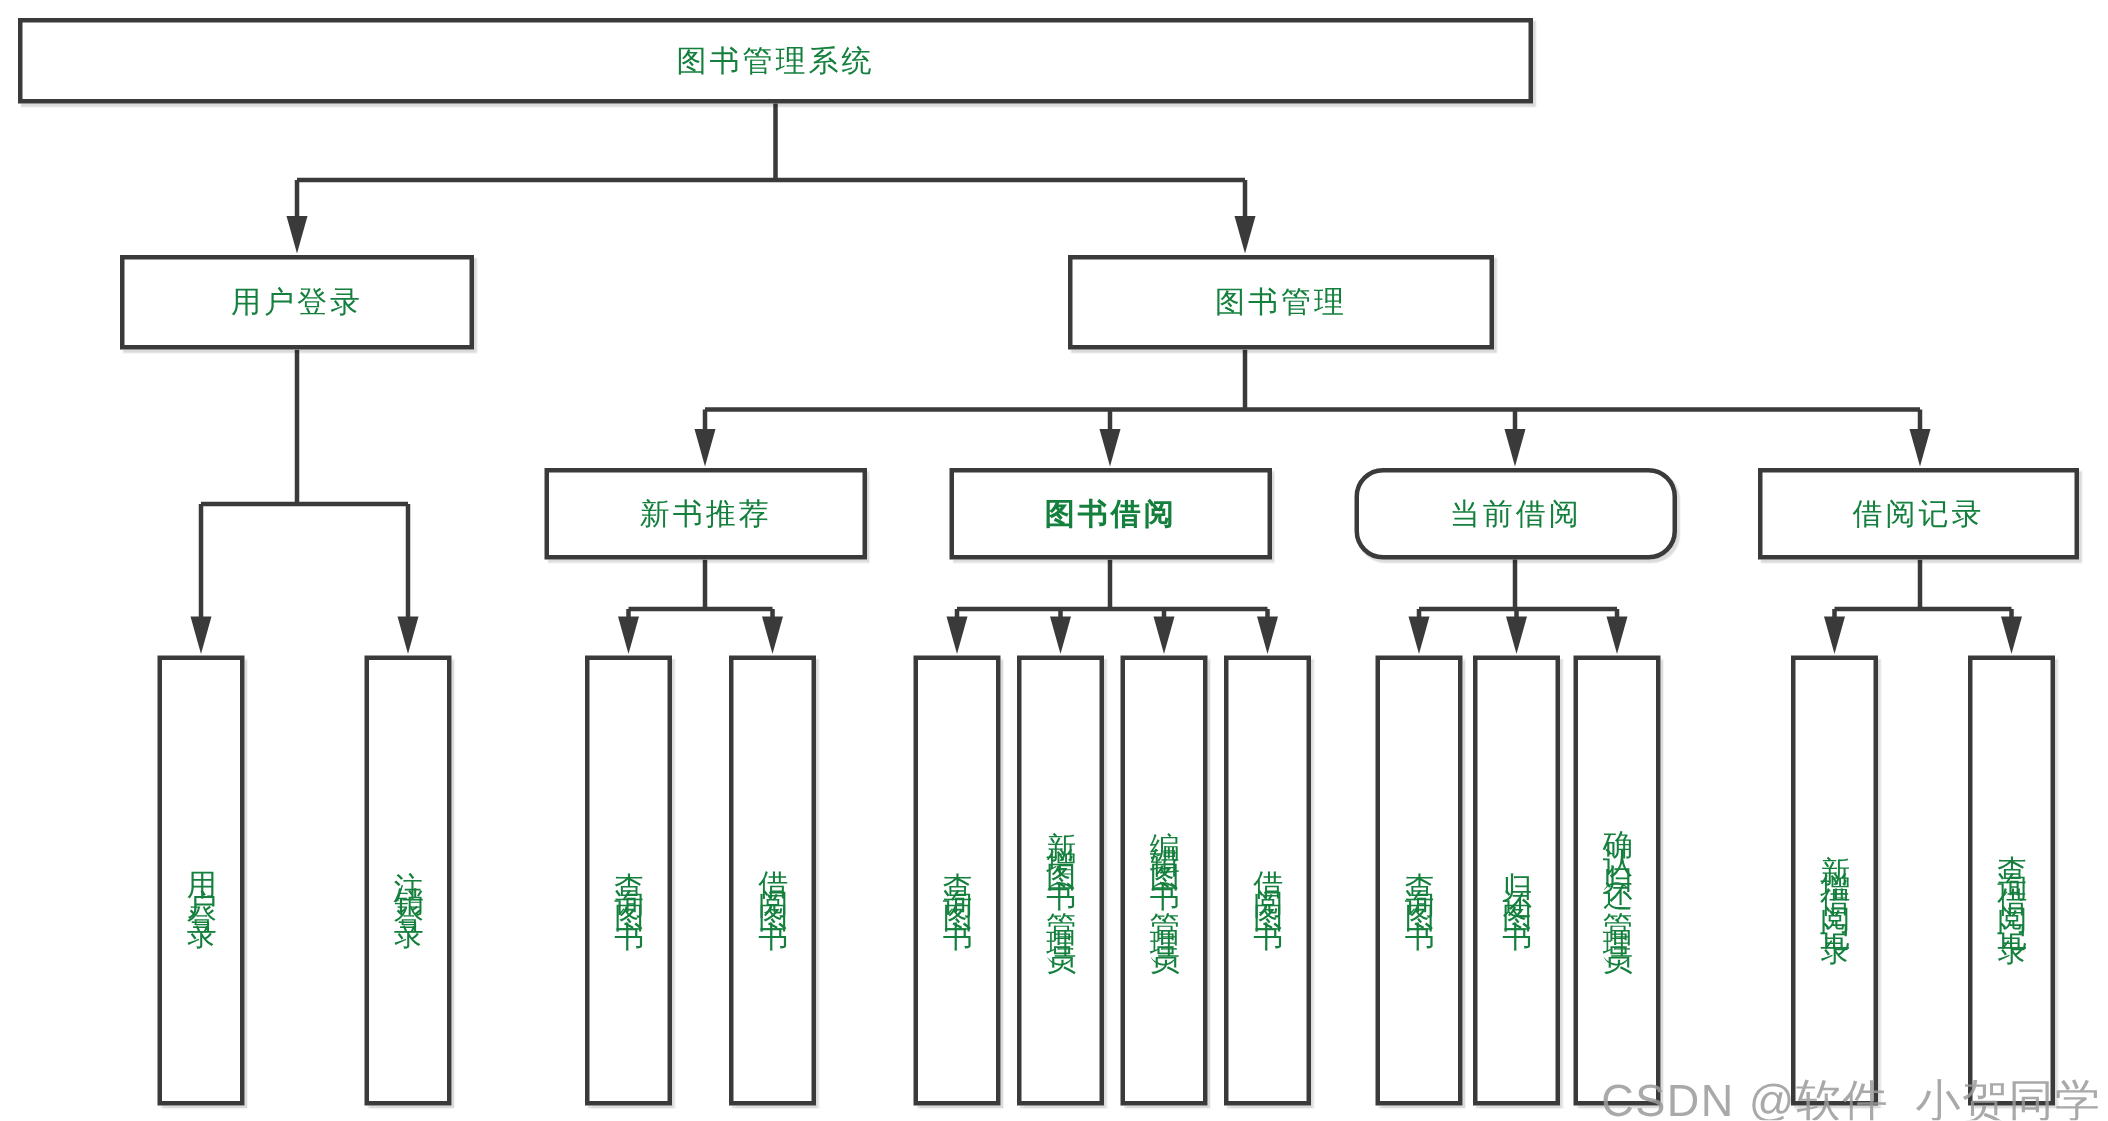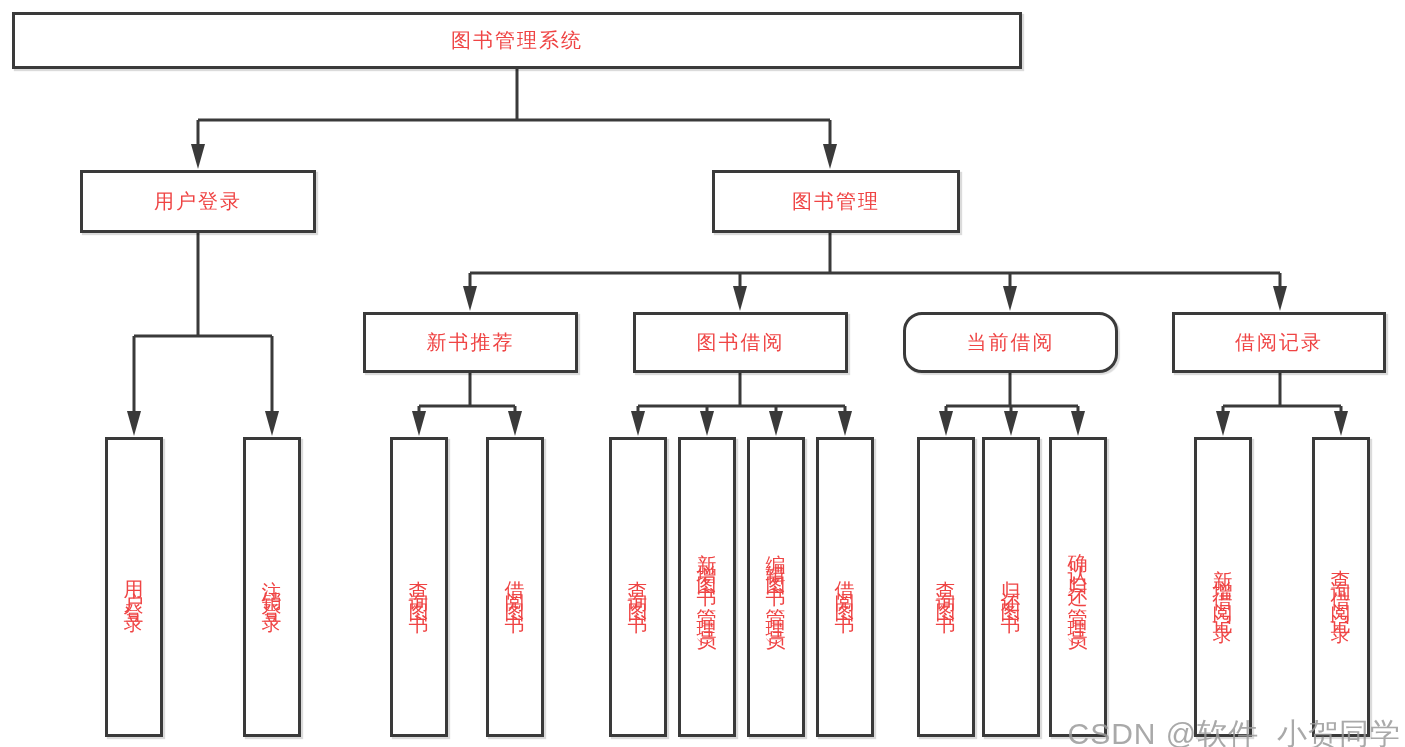--- a/index.html
+++ b/index.html
@@ -17,41 +17,41 @@
     width: 1405px; height: 747px;
   }
   .box {
     position: absolute;
     box-sizing: border-box;
     border: 3px solid #3a3a3a;
     background: #ffffff;
     display: flex;
     align-items: center;
     justify-content: center;
-    color: #ef4444;
+    color: #15803d;
     box-shadow: 2px 2px 1px rgba(0,0,0,0.14);
   }
   .box.h span {
     font-size: 20px;
     letter-spacing: 2px;
     white-space: nowrap;
   }
   .box.v span {
     writing-mode: vertical-rl;
     text-orientation: mixed;
     font-size: 20px;
     letter-spacing: 11px;
     line-height: 1;
   }
   
   #n-root            { left: 12px;   top: 12px;  width: 1010px; height: 57px; }
   #n-user-login      { left: 80px;   top: 170px; width: 236px;  height: 63px; }
-  #n-book-management { left: 712px;  top: 170px; width: 248px;  height: 63px; }
+  #n-book-management { left: 712px;  top: 170px; width: 284px;  height: 63px; }
   #n-new-book        { left: 363px;  top: 312px; width: 215px;  height: 61px; }
-  #n-book-borrow     { left: 633px;  top: 312px; width: 215px;  height: 61px; }
+  #n-book-borrow     { left: 633px;  top: 312px; width: 215px;  height: 61px; font-weight: bold; }
   #n-current-borrow  { left: 903px;  top: 312px; width: 215px;  height: 61px; border-radius: 19px; }
   #n-borrow-records  { left: 1172px; top: 312px; width: 214px;  height: 61px; }
   .leaf { top: 437px; width: 58px; height: 300px; }
   #l-login-0   { left: 105px; }
   #l-login-1   { left: 243px; }
   #l-rec-0     { left: 390px; }
   #l-rec-1     { left: 486px; }
   #l-bor-0     { left: 609px; }
   #l-bor-1     { left: 678px; }
   #l-bor-2     { left: 747px; }

